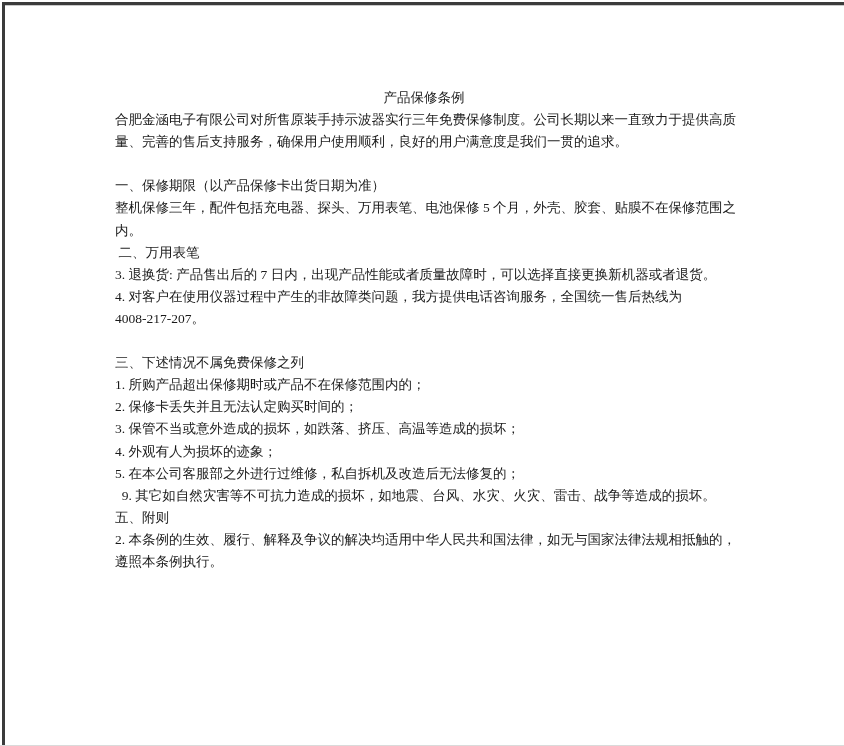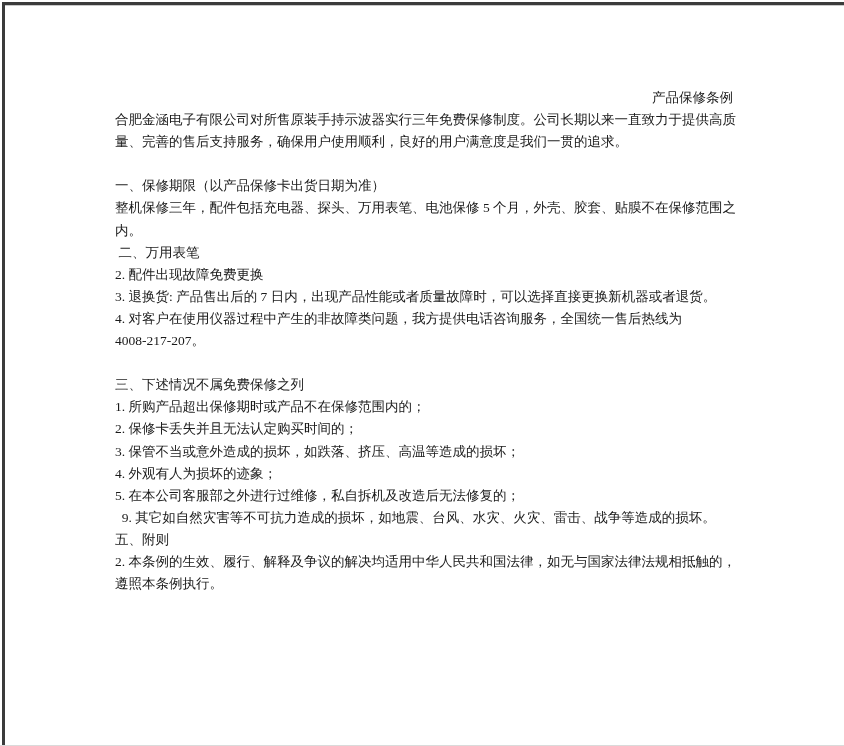--- a/index.html
+++ b/index.html
@@ -56,42 +56,41 @@
     width: 618px;
     color: var(--text);
     font-size: 13.5px;
     line-height: 22.1px;
   }
   .line {
     height: 22.1px;
     white-space: pre;
   }
   .line.title-line {
-    text-align: right;
+    text-align: center;
     white-space: normal;
   }
 </style>
 </head>
 <body>
 
 <div class="page">
   <div class="edge-top"></div>
   <div class="edge-top-soft"></div>
   <div class="edge-left"></div>
   <div class="edge-bottom-faint"></div>
   <div class="content" id="doc-lines">
       <div class="line title-line">产品保修条例</div>
       <div class="line">合肥金涵电子有限公司对所售原装手持示波器实行三年免费保修制度。公司长期以来一直致力于提供高质</div>
       <div class="line">量、完善的售后支持服务，确保用户使用顺利，良好的用户满意度是我们一贯的追求。</div>
       <div class="line"></div>
       <div class="line">一、保修期限（以产品保修卡出货日期为准）</div>
       <div class="line">整机保修三年，配件包括充电器、探头、万用表笔、电池保修 5 个月，外壳、胶套、贴膜不在保修范围之</div>
       <div class="line">内。</div>
       <div class="line"> 二、万用表笔</div>
-      <div class="line">2. 配件出现故障免费更换</div>
       <div class="line">3. 退换货: 产品售出后的 7 日内，出现产品性能或者质量故障时，可以选择直接更换新机器或者退货。</div>
       <div class="line">4. 对客户在使用仪器过程中产生的非故障类问题，我方提供电话咨询服务，全国统一售后热线为</div>
       <div class="line">4008-217-207。</div>
       <div class="line"></div>
       <div class="line">三、下述情况不属免费保修之列</div>
       <div class="line">1. 所购产品超出保修期时或产品不在保修范围内的；</div>
       <div class="line">2. 保修卡丢失并且无法认定购买时间的；</div>
       <div class="line">3. 保管不当或意外造成的损坏，如跌落、挤压、高温等造成的损坏；</div>
       <div class="line">4. 外观有人为损坏的迹象；</div>
       <div class="line">5. 在本公司客服部之外进行过维修，私自拆机及改造后无法修复的；</div>

